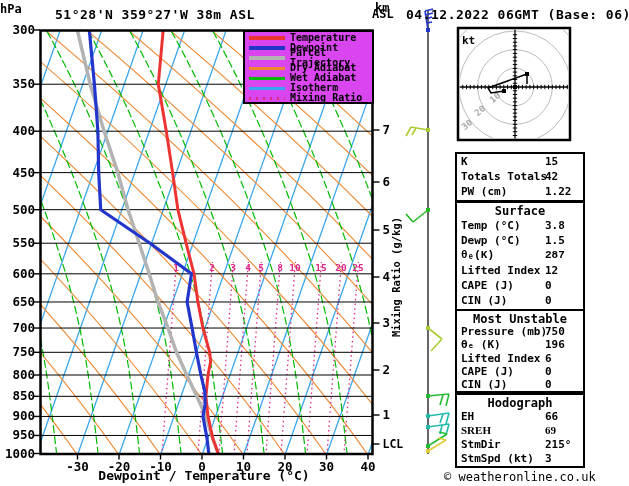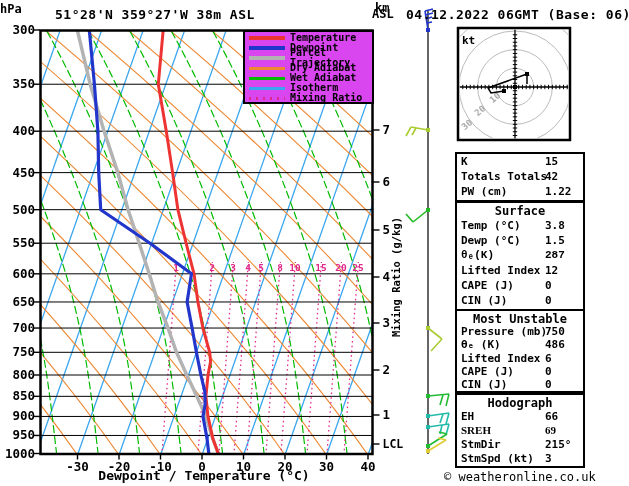--- a/index.html
+++ b/index.html
@@ -396,21 +396,21 @@
         </div>
       </div>
       <div class="tbox" style="top: 309px; height: 84.2px;">
         <div class="ttitle" style="height: 13.2px;">Most Unstable</div>
         <div class="trow" style="height: 13.2px;">
           <span class="tlab">Pressure (mb)</span>
           <span class="tval">750</span>
         </div>
         <div class="trow" style="height: 13.2px;">
           <span class="tlab">θₑ (K)</span>
-          <span class="tval">486</span>
+          <span class="tval">196</span>
         </div>
         <div class="trow" style="height: 13.2px;">
           <span class="tlab">Lifted Index</span>
           <span class="tval">6</span>
         </div>
         <div class="trow" style="height: 13.2px;">
           <span class="tlab">CAPE (J)</span>
           <span class="tval">0</span>
         </div>
         <div class="trow" style="height: 13.2px;">

